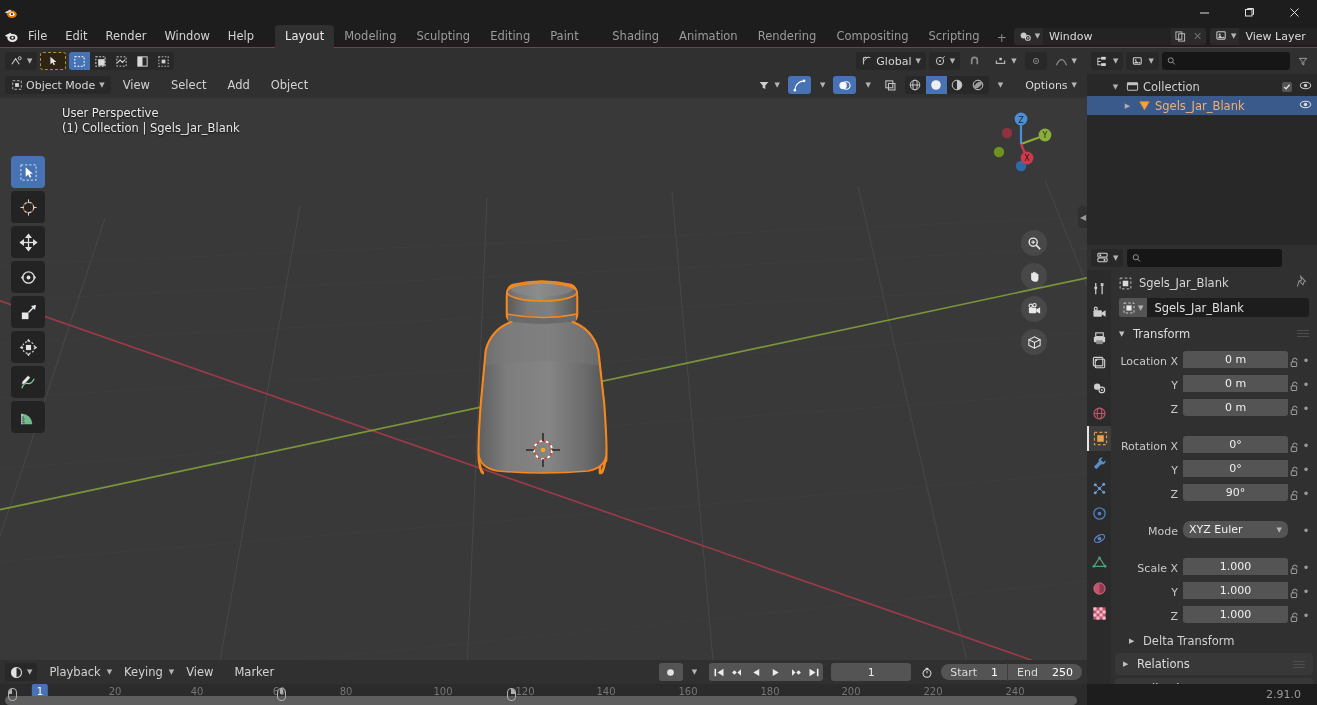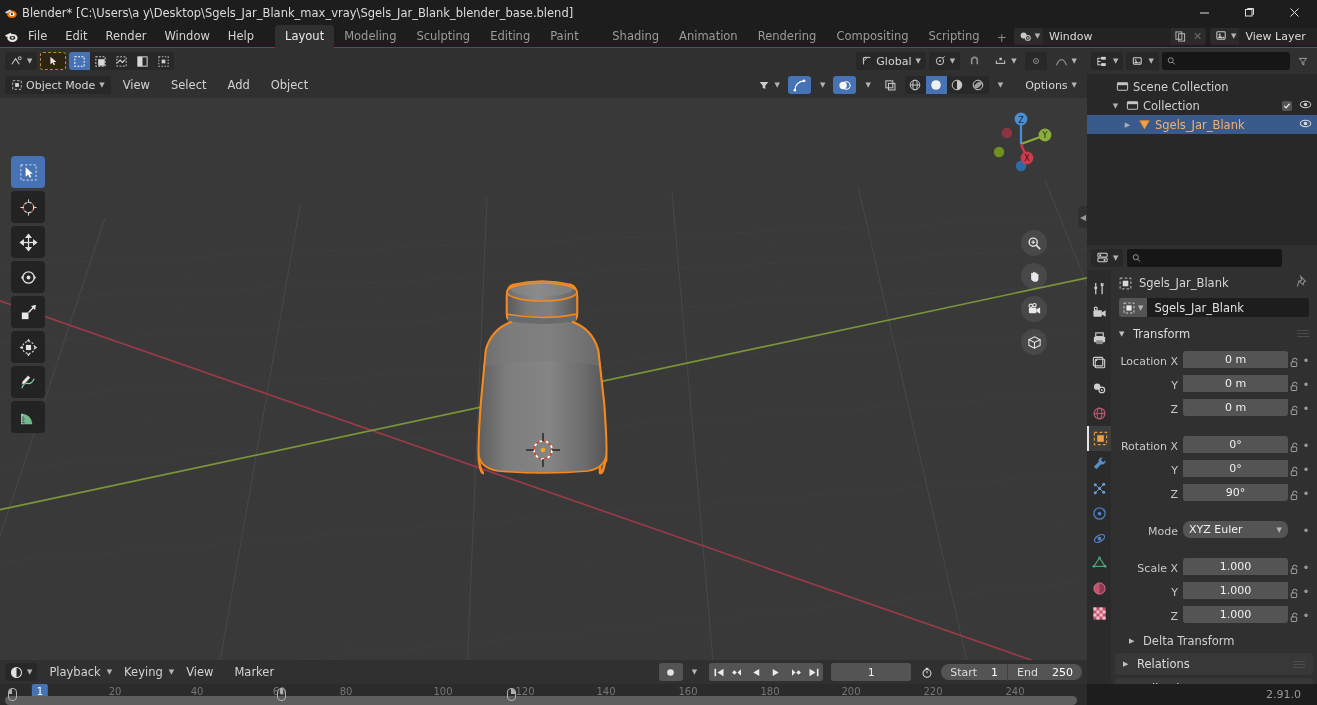--- a/index.html
+++ b/index.html
@@ -185,21 +185,20 @@
 
 <div class="titlebar dark">
   <div class="tb-logo">
     <svg width="14" height="14" viewBox="0 0 16 16">
         <ellipse cx="9" cy="9.5" rx="5.5" ry="4.3" fill="#ea7600"></ellipse>
         <ellipse cx="9" cy="9.3" rx="3" ry="2.2" fill="#fff"></ellipse>
         <circle cx="9" cy="9.3" r="1.3" fill="#333"></circle>
         <path d="M1 7 L7 4 L8.6 6 L3 8.6 Z" fill="#d8d8d8"></path>
       </svg>
   </div>
-  <div class="tb-title">Blender* [C:\Users\a y\Desktop\Sgels_Jar_Blank_max_vray\Sgels_Jar_Blank_blender_base.blend]</div>
   <div class="tb-btns">
     <div class="tb-btn">
       <svg width="11" height="11" viewBox="0 0 11 11">
           <line x1="1" y1="6" x2="10" y2="6" stroke="#ddd" stroke-width="1"></line>
         </svg>
     </div>
     <div class="tb-btn">
       <svg width="11" height="11" viewBox="0 0 11 11">
           <rect x="1.5" y="2.5" width="6.5" height="6.5" fill="none" stroke="#ddd" stroke-width="1"></rect>
           <path d="M3.5 2.5 V1.5 H9.5 V7.5 H8.5" fill="none" stroke="#ddd" stroke-width="1"></path>
@@ -550,20 +549,24 @@
       <svg width="40" height="40" style="position:absolute;left:523px;top:332px">
         <circle cx="20" cy="20" r="9" fill="none" stroke="#ffffff" stroke-width="1.6" stroke-dasharray="3.2 3.2"></circle>
         <circle cx="20" cy="20" r="9" fill="none" stroke="#d04a2a" stroke-width="1.6" stroke-dasharray="3.2 3.2" stroke-dashoffset="3.2"></circle>
         <circle cx="20" cy="20" r="2.3" fill="#f5a623"></circle>
         <line x1="20" y1="3" x2="20" y2="11" stroke="#1a1a1a" stroke-width="1.3"></line>
         <line x1="20" y1="29" x2="20" y2="37" stroke="#1a1a1a" stroke-width="1.3"></line>
         <line x1="3" y1="20" x2="11" y2="20" stroke="#1a1a1a" stroke-width="1.3"></line>
         <line x1="29" y1="20" x2="37" y2="20" stroke="#1a1a1a" stroke-width="1.3"></line>
       </svg>
 
+      <div class="vp-overlay-text">
+        <div>User Perspective</div>
+        <div>(1) Collection | Sgels_Jar_Blank</div>
+      </div>
 
       <div class="toolbar">
         <div class="tool active">
           <svg width="19" height="19" viewBox="0 0 20 20">
               <rect x="2" y="2" width="16" height="16" fill="none" stroke="#dbe6f5" stroke-width="1" stroke-dasharray="2.4 2"></rect>
               <path d="M7 4.5 L7 14.5 L9.6 12 L11.4 15.5 L13 14.7 L11.3 11.4 L14.6 11.4 Z" fill="#ffffff"></path>
             </svg>
         </div>
         <div class="tool">
           <svg width="19" height="19" viewBox="0 0 20 20">
@@ -809,28 +812,20 @@
         <input placeholder="" style="">
       </div>
       <div class="btn flat" style="width:20px;justify-content:center">
         <svg width="13" height="13" viewBox="0 0 14 14">
             <path d="M1.8 2.6 L12.2 2.6 L8.2 7.2 L8.2 11.8 L5.8 10.4 L5.8 7.2 Z" fill="none" stroke="#b8b8b8" stroke-width="1.1"></path>
           </svg>
       </div>
     </div>
 
     <div class="outliner">
-      <div class="out-row" style="padding-left:12px">
-        <span class="out-tri"></span>
-        <svg width="13" height="13" viewBox="0 0 14 14">
-            <rect x="1.5" y="3" width="11" height="8" rx="1" fill="none" stroke="#c4c4c4" stroke-width="1.1"></rect>
-            <rect x="1.5" y="3" width="11" height="2.6" fill="#c4c4c4"></rect>
-          </svg>
-        <span>Scene Collection</span>
-      </div>
       <div class="out-row" style="padding-left:22px">
         <span class="out-tri">▼</span>
         <svg width="13" height="13" viewBox="0 0 14 14">
             <rect x="1.5" y="3" width="11" height="8" rx="1" fill="none" stroke="#c4c4c4" stroke-width="1.1"></rect>
             <rect x="1.5" y="3" width="11" height="2.6" fill="#c4c4c4"></rect>
           </svg>
         <span>Collection</span>
         <span class="out-right">
           <span class="cbox">
             <svg width="8" height="8" viewBox="0 0 9 9">

